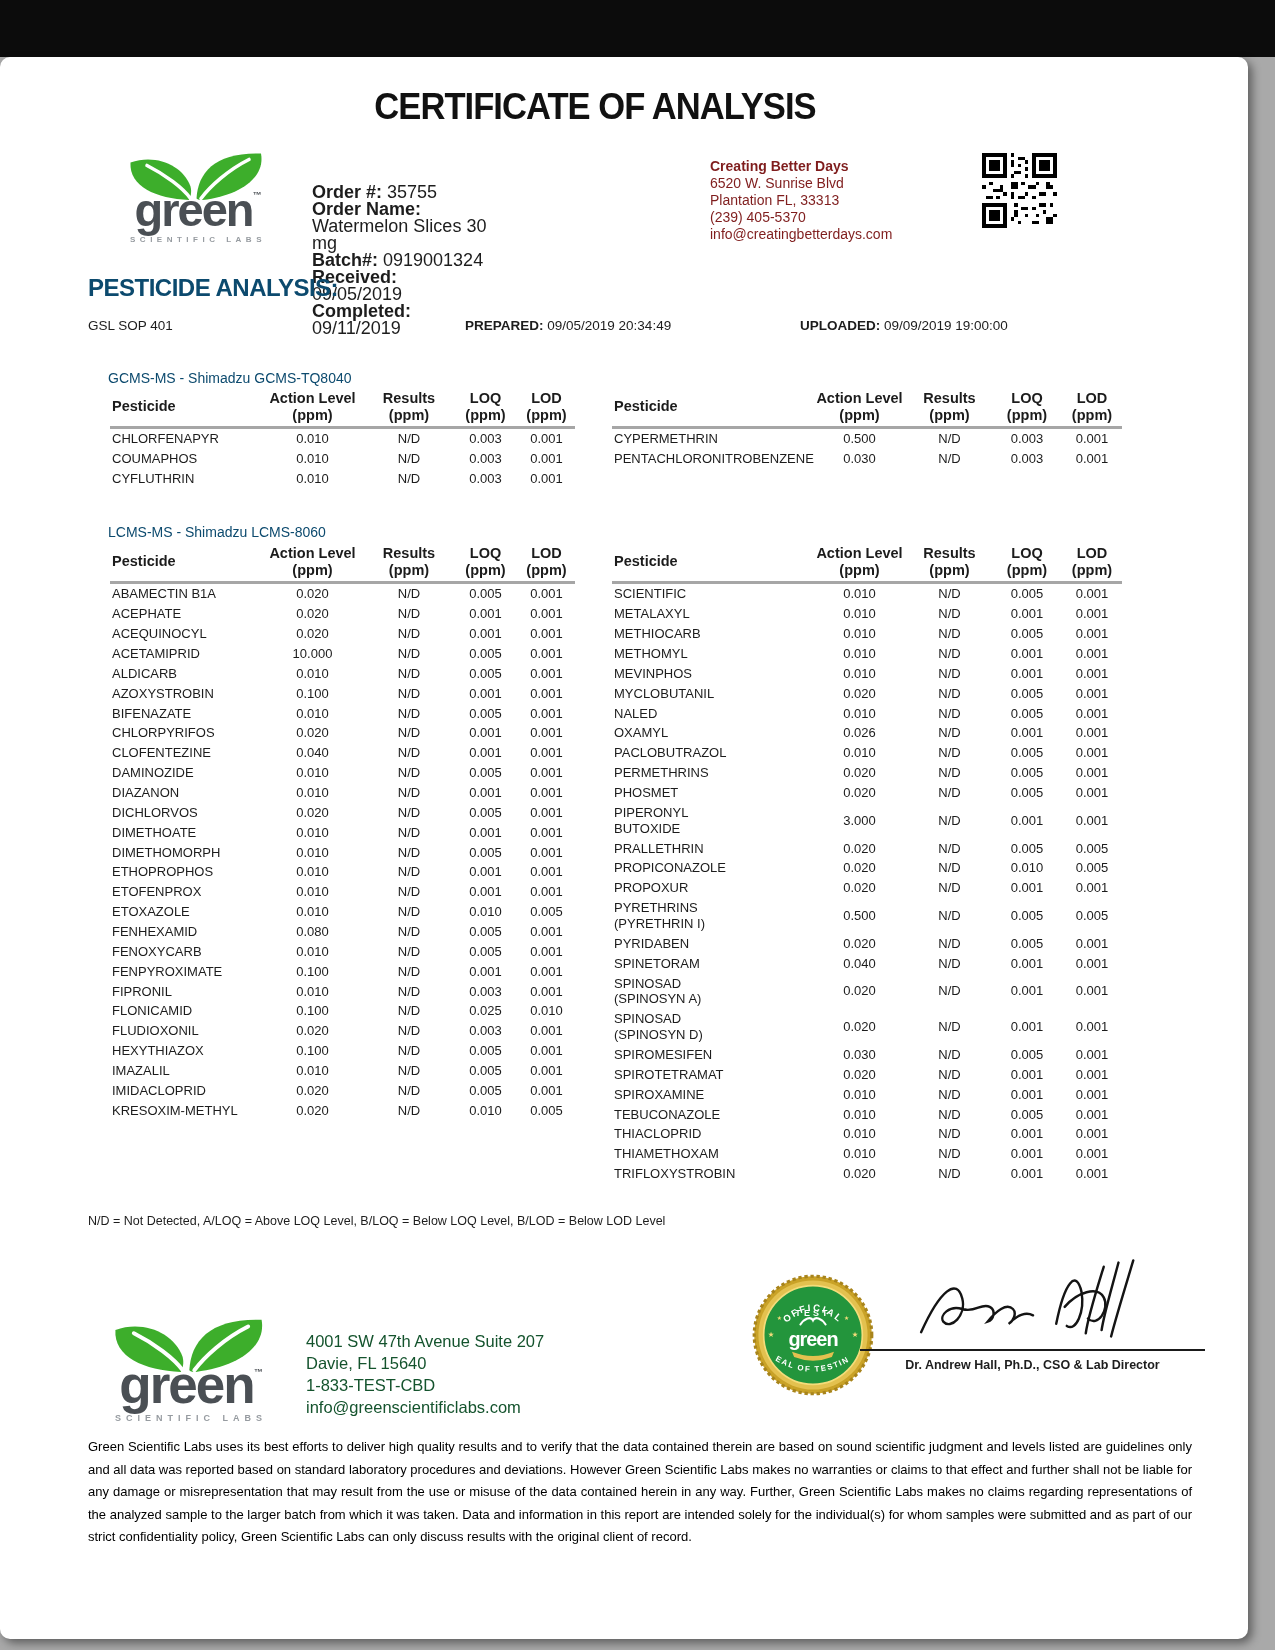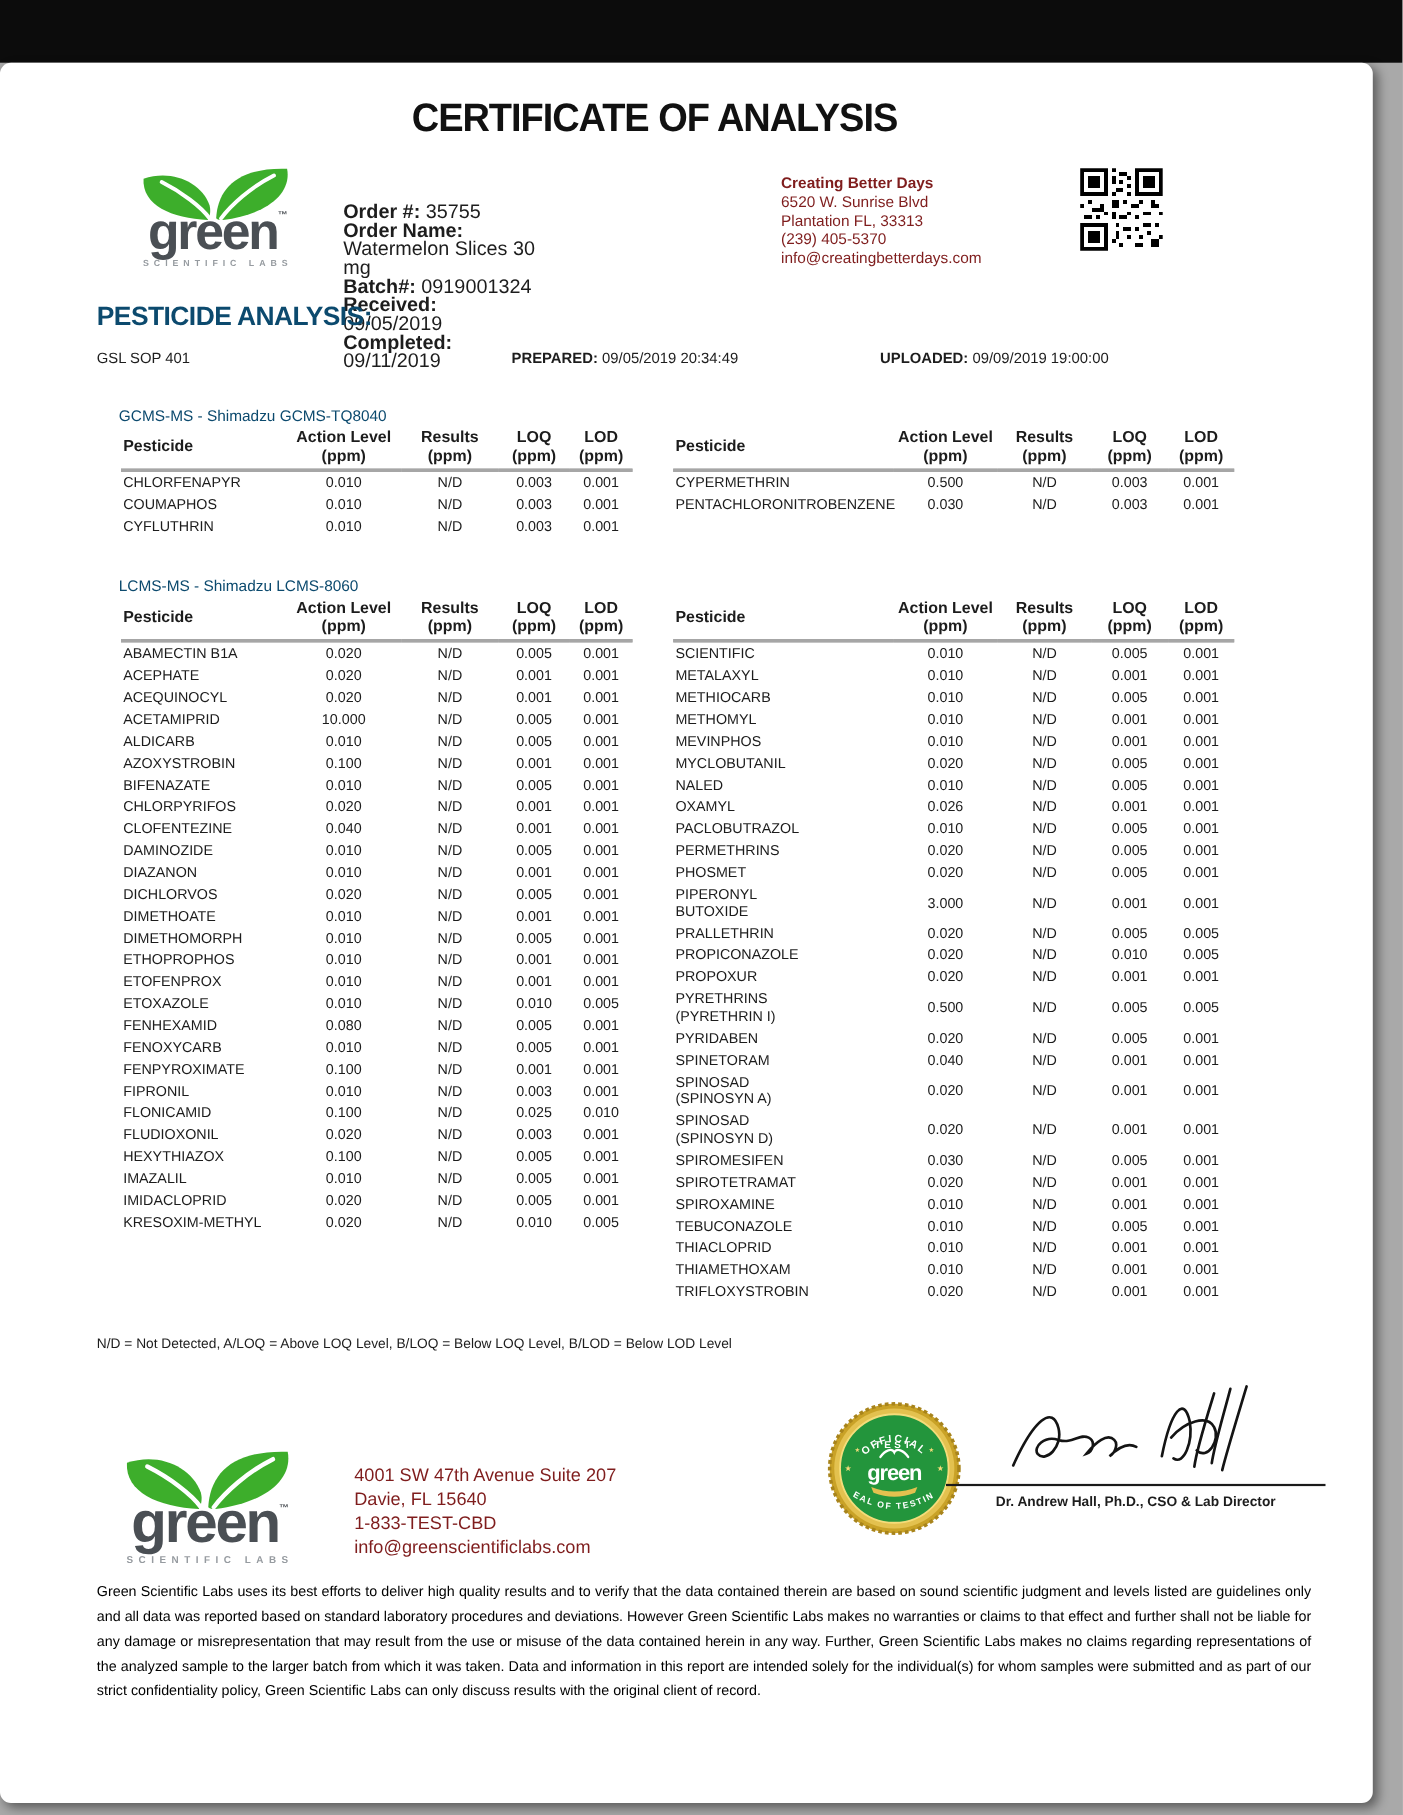--- a/index.html
+++ b/index.html
@@ -52,21 +52,21 @@
   .gcms-right,.lcms-right{left:612px;width:510px;}
   .gcms-right col:nth-child(1),.lcms-right col:nth-child(1){width:200px;}
   .gcms-right col:nth-child(2),.lcms-right col:nth-child(2){width:95px;}
   .gcms-right col:nth-child(3),.lcms-right col:nth-child(3){width:85px;}
   .gcms-right col:nth-child(4),.lcms-right col:nth-child(4){width:70px;}
   .gcms-right col:nth-child(5),.lcms-right col:nth-child(5){width:60px;}
   .gcms-left,.gcms-right{top:390px;}
   .lcms-left,.lcms-right{top:545px;}
   
   .footnote{position:absolute;left:88px;top:1214px;font-size:12.5px;color:#1d1d1d;}
-  .footer-address{position:absolute;left:322px;top:1330px;font-size:16.5px;line-height:22px;color:#7f1d1d;}
+  .footer-address{position:absolute;left:306px;top:1330px;font-size:16.5px;line-height:22px;color:#14532d;}
   .seal{position:absolute;left:750px;top:1272px;width:126px;height:126px;}
   .signature-block{position:absolute;left:860px;top:1252px;width:345px;}
   .signature-block svg{display:block;margin:0 auto;}
   .sig-line{border-top:2px solid #1a1a1a;margin-top:2px;}
   .sig-name{text-align:center;font-size:12.5px;font-weight:bold;color:#1d1d1d;margin-top:7px;}
   .disclaimer{position:absolute;left:88px;top:1436px;width:1104px;font-size:13px;line-height:22.5px;
               text-align:justify;color:#000000;}
 </style>
 </head>
 <body>

